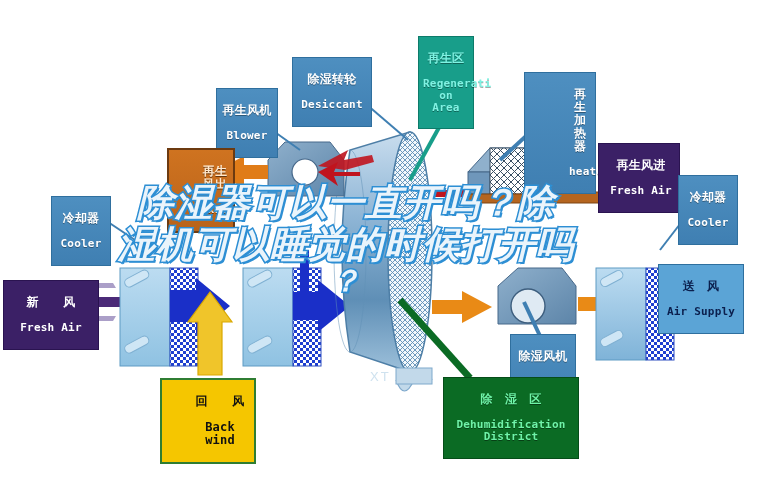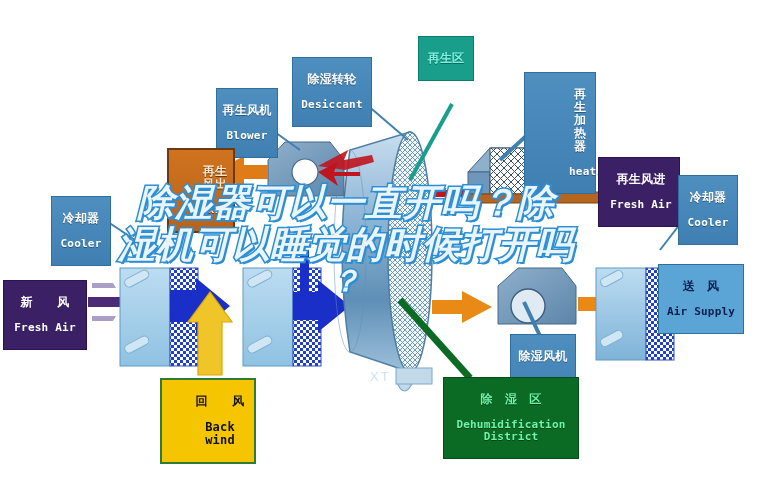--- a/index.html
+++ b/index.html
@@ -195,48 +195,50 @@
     <span class="en" style="font-size:11px;">Blower</span>
   </div>
 
   <div class="lbl blue" style="left:292px;top:57px;width:80px;font-size:12px;">
     <span class="cn">除湿转轮</span>
     <span class="en" style="font-size:11px;">Desiccant</span>
   </div>
 
   <div class="lbl teal" style="left:418px;top:36px;width:56px;font-size:12px;">
     <span class="cn">再生区</span>
+    <span class="en" style="font-size:11px;">Regenerati
+on Area</span>
   </div>
 
   <div class="lbl blue" style="left:524px;top:72px;width:72px;font-size:12px;padding-left:44px;">
     <span class="cn">再生加热器</span>
     <span class="en" style="font-size:11px;">heater</span>
   </div>
 
-  <div class="lbl purple" style="left:598px;top:157px;width:82px;font-size:12px;padding-left:8px;">
+  <div class="lbl purple" style="left:598px;top:143px;width:82px;font-size:12px;padding-left:8px;">
     <span class="cn">再生风进</span>
     <span class="en" style="font-size:11px;">Fresh Air</span>
   </div>
 
   <div class="lbl blue" style="left:678px;top:175px;width:60px;font-size:12px;">
     <span class="cn">冷却器</span>
     <span class="en" style="font-size:11px;">Cooler</span>
   </div>
 
   <div class="lbl orange" style="left:167px;top:148px;width:68px;font-size:12px;">
     <span class="cn">再生风出</span>
     <span class="en" style="font-size:11px;">Exhaust</span>
   </div>
 
   <div class="lbl blue" style="left:51px;top:196px;width:60px;font-size:12px;">
     <span class="cn">冷却器</span>
     <span class="en" style="font-size:11px;">Cooler</span>
   </div>
 
-  <div class="lbl purple" style="left:3px;top:280px;width:84px;font-size:12px;text-align:center;">
+  <div class="lbl purple" style="left:3px;top:280px;width:96px;font-size:12px;text-align:center;">
     <span class="cn">新　　风</span>
     <span class="en" style="font-size:11px;">Fresh Air</span>
   </div>
 
   <div class="lbl yellow" style="left:160px;top:378px;width:96px;font-size:12px;padding-left:28px;">
     <span class="cn">回　　风</span>
     <span class="en" style="font-size:12px;">Back wind</span>
   </div>
 
   <div class="lbl blue" style="left:510px;top:334px;width:66px;font-size:12px;">

